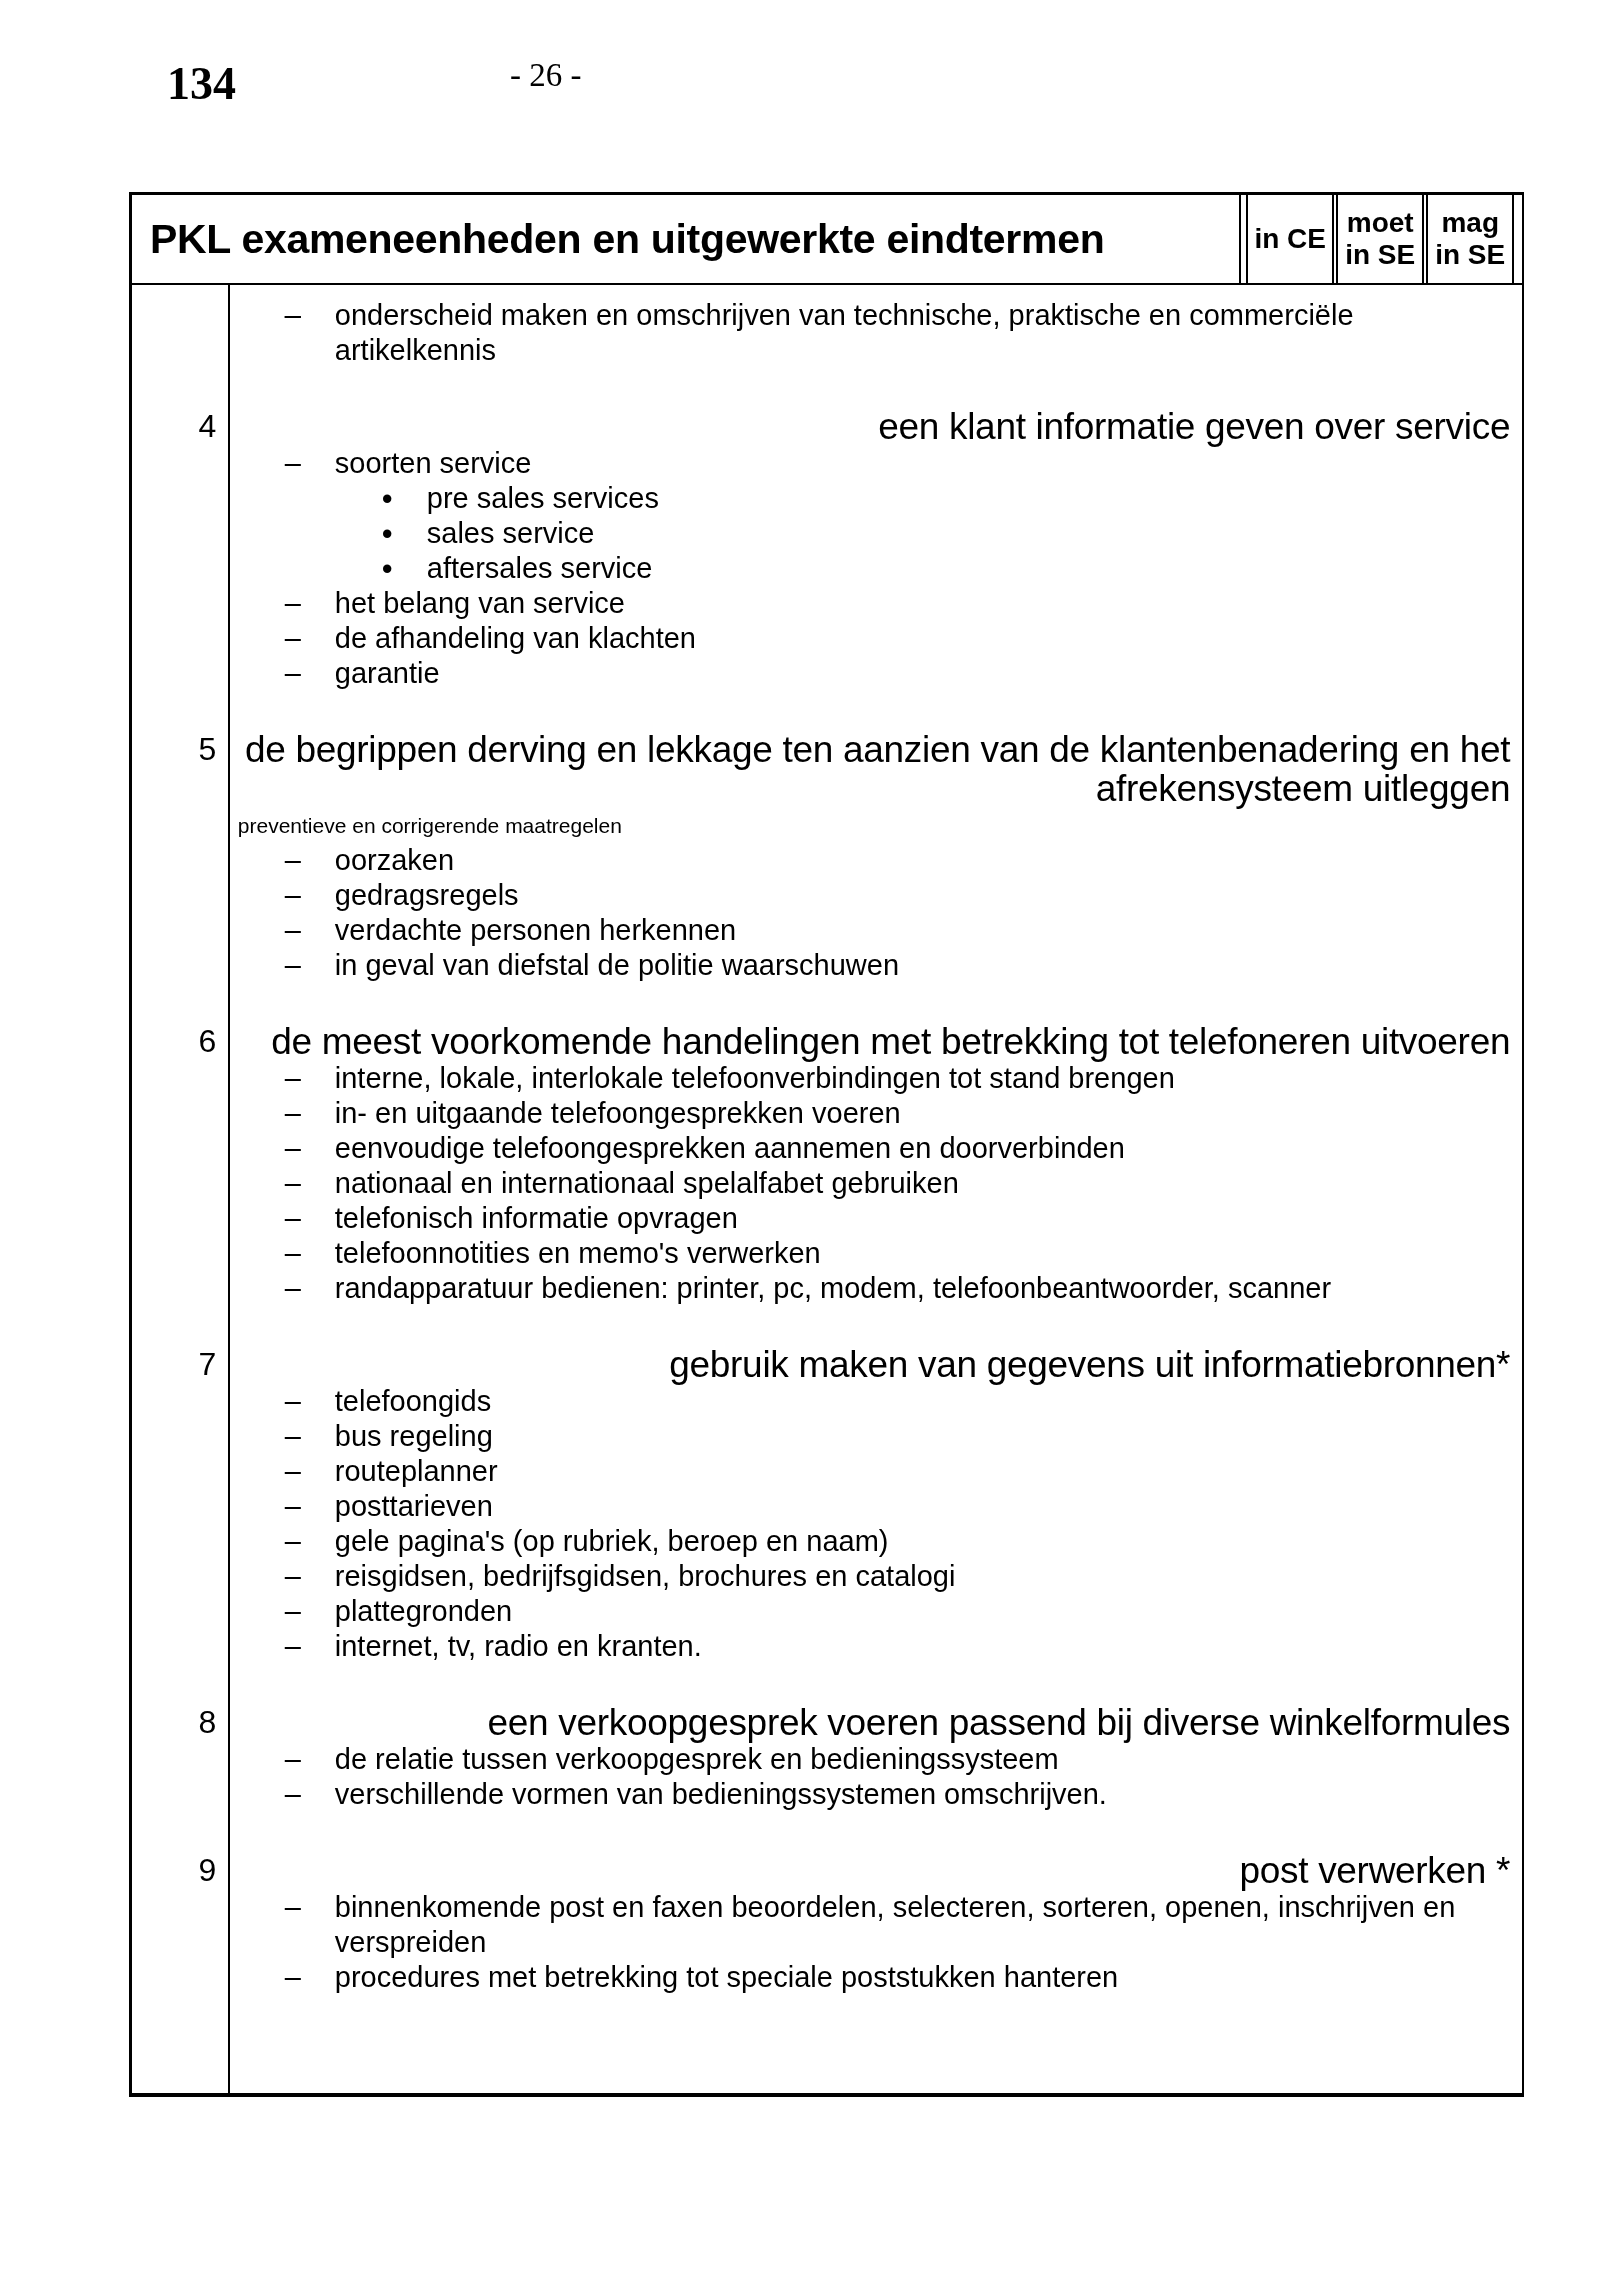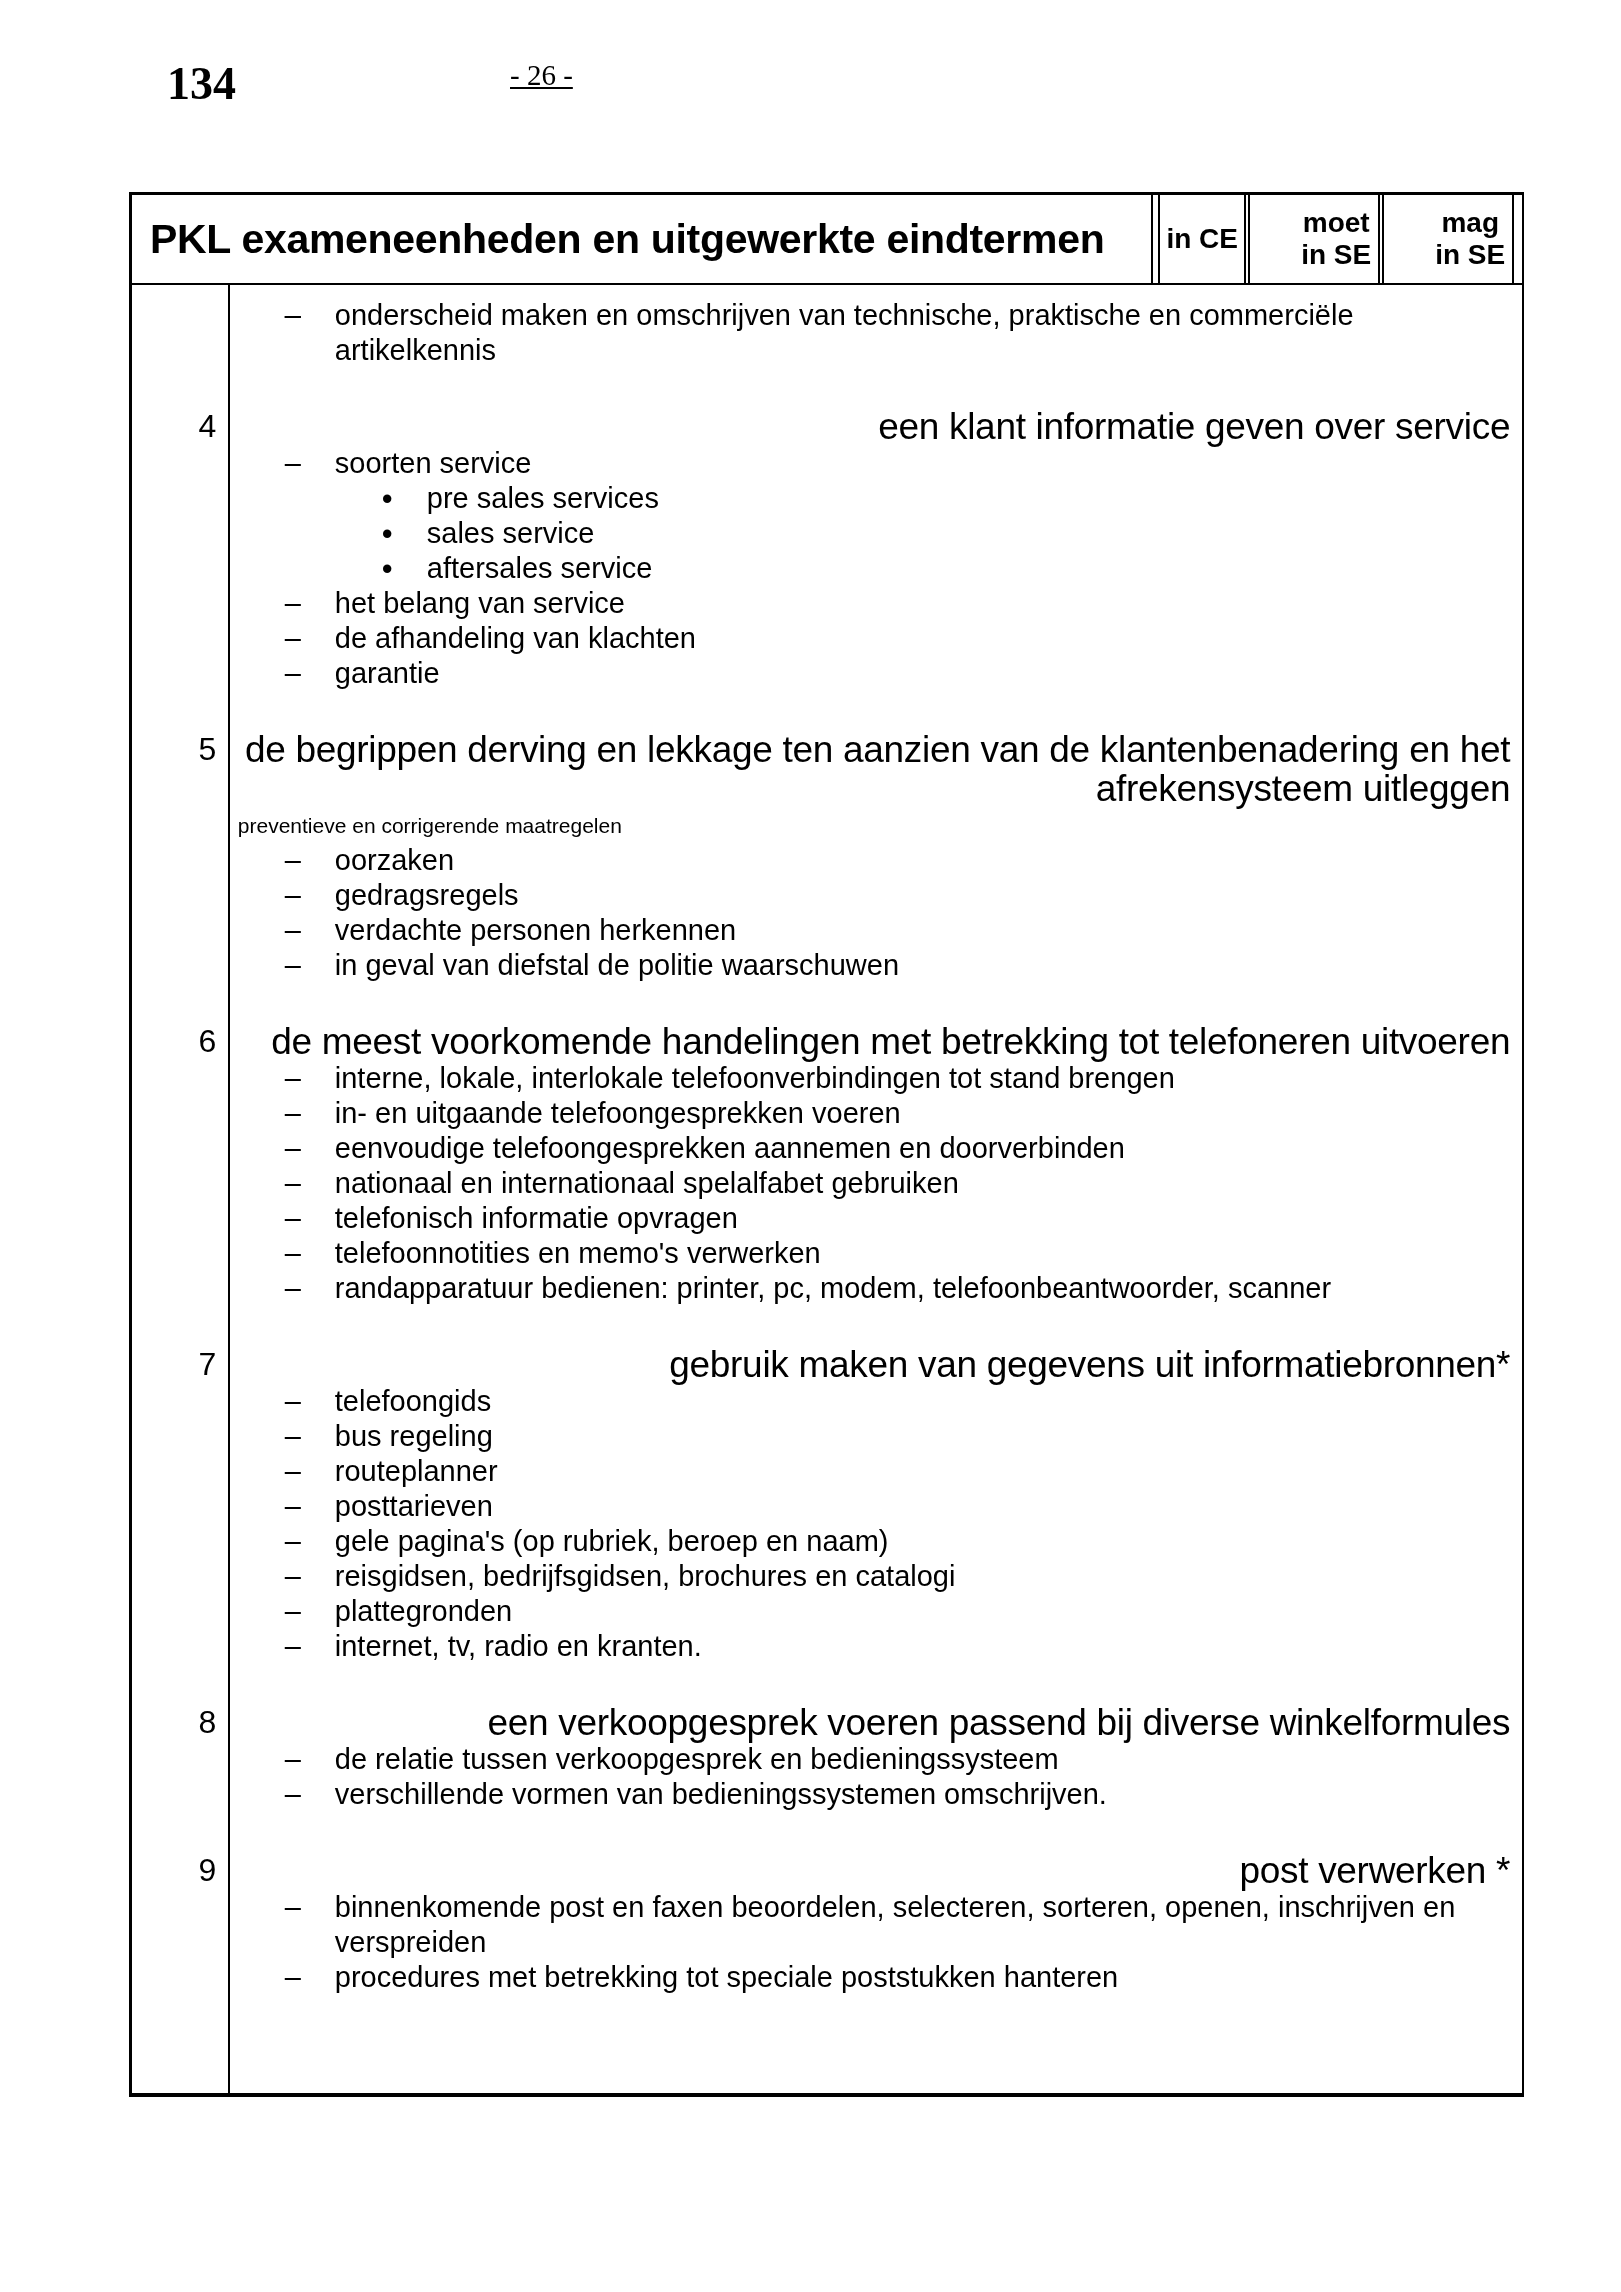--- a/index.html
+++ b/index.html
@@ -8,40 +8,40 @@
     background:#ffffff;color:#000;
     font-family:"Liberation Sans", sans-serif;
     overflow:hidden;
   }
   .page-number{
     position:absolute;left:135px;top:61px;
     font-family:"Liberation Serif", serif;font-weight:bold;font-size:46px;line-height:46px;margin-left:32px;
   }
   .folio{
     position:absolute;left:510px;top:59px;
-    font-family:"Liberation Serif", serif;font-size:29px;line-height:33px;text-decoration:underline;
+    font-family:"Liberation Serif", serif;font-size:33px;line-height:33px;
   }
   .sheet-table{
     position:absolute;left:129px;top:192px;width:1390px;
     border:2.9px solid #000;border-top-width:3.9px;border-left-width:3.9px;border-bottom-width:4.9px;
     background:#fff;
   }
   .thead-row{display:flex;align-items:stretch;height:88px;border-bottom:2.9px solid #000;}
   .title-cell{
     flex:1 1 auto;border-right:2.9px solid #000;
     display:flex;align-items:center;padding-left:18px;
     font-weight:bold;font-size:41px;letter-spacing:-0.3px;white-space:nowrap;
   }
   .head-gap{flex:0 0 4.9px;}
   .col-box{
     flex:0 0 84px;border-left:2.9px solid #000;border-right:2.9px solid #000;
     display:flex;align-items:center;justify-content:center;text-align:center;
     font-weight:bold;font-size:28px;line-height:32px;white-space:pre-line;
   }
-  .col-box + .col-box{margin-left:2px;padding-left:44px;}
+  .col-box + .col-box{margin-left:2px;}
   .col-box:last-of-type{margin-right:7.8px;}
   .tbody-row{display:flex;min-height:1808px;align-items:stretch;}
   .num-col{flex:0 0 96px;border-right:2.9px solid #000;}
   .content-col{flex:1 1 auto;position:relative;padding:12.7px 11.8px 0 7.8px;}
   .section{position:relative;margin-top:39px;}
   .section.first{margin-top:0;}
   .section-number{
     position:absolute;right:100%;margin-right:21.6px;top:0;
     font-size:32px;line-height:39px;white-space:nowrap;
   }

